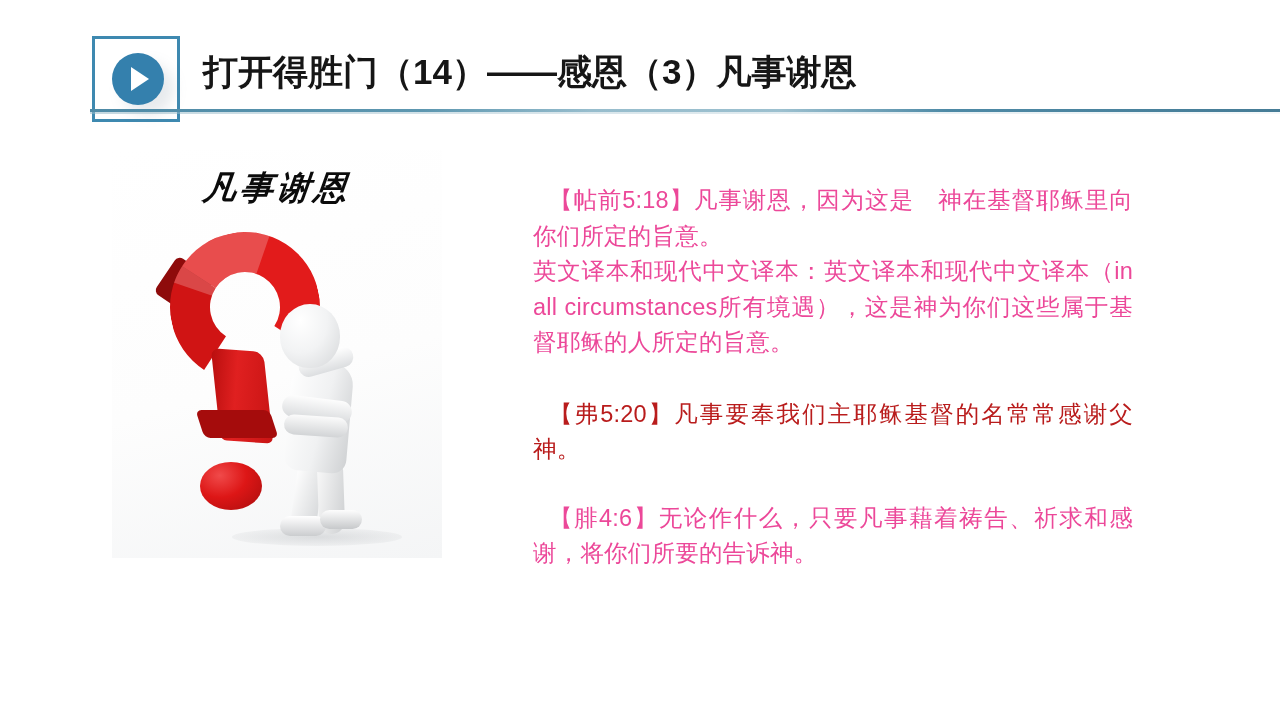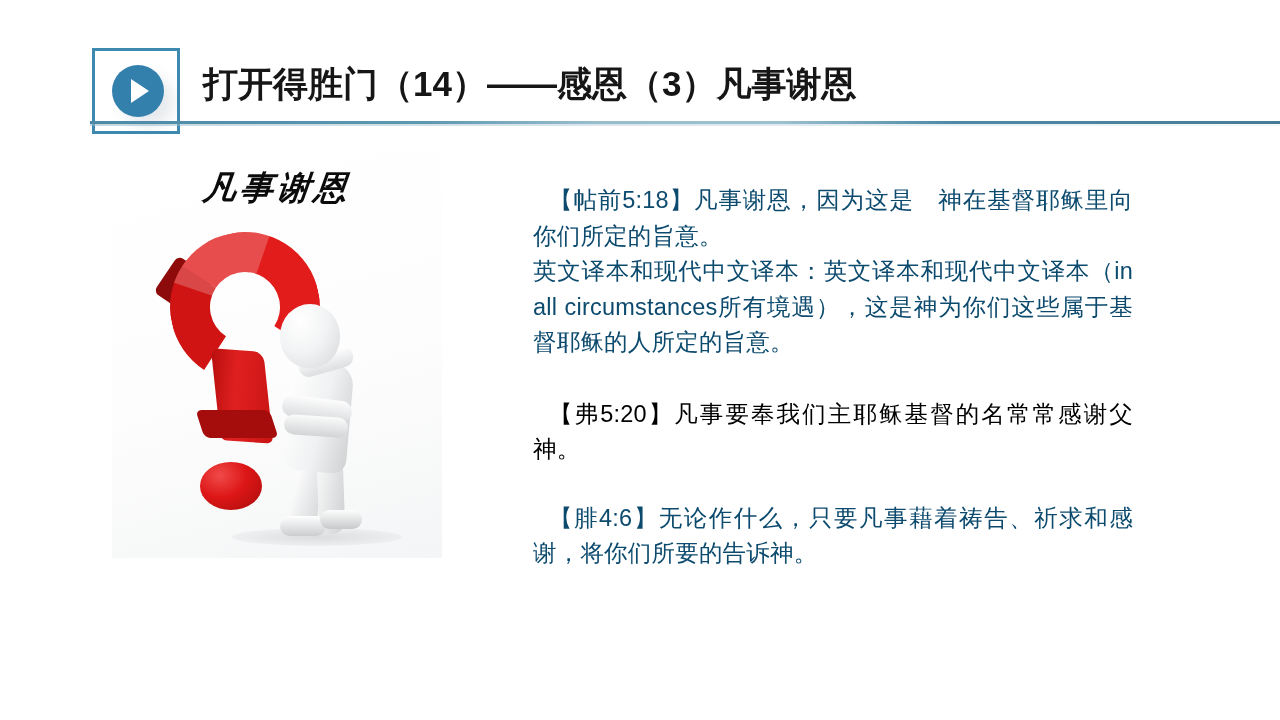--- a/index.html
+++ b/index.html
@@ -13,21 +13,21 @@
     position: relative;
     overflow: hidden;
     font-family: "Liberation Sans", "DejaVu Sans", sans-serif;
     -webkit-font-smoothing: antialiased;
   }
 
   
   .header {
     position: absolute;
     left: 0;
-    top: 16px;
+    top: 4px;
     width: 1280px;
     height: 130px;
   }
   .title-frame {
     position: absolute;
     left: 92px;
     top: 32px;
     width: 88px;
     height: 86px;
     border: 3px solid #3E89B0;
@@ -298,22 +298,22 @@
   }
   .verse {
     font-size: 23.5px;
     line-height: 35.5px;
     letter-spacing: 0.2px;
     text-align: justify;
     text-justify: inter-ideograph;
     margin: 0;
     text-indent: 16px;
   }
-  .verse.red   { color: #0c4a6e; }
-  .verse.dark  { color: #000000; }
+  .verse.red   { color: #ec4899; }
+  .verse.dark  { color: #b91c1c; }
   .verse.flush { text-indent: 0; }
   .gap-lg { height: 36px; }
   .gap-md { height: 33px; }
   .gap-sm { height: 30px; }
 </style>
 </head>
 <body>
 
 <div class="header">
 

